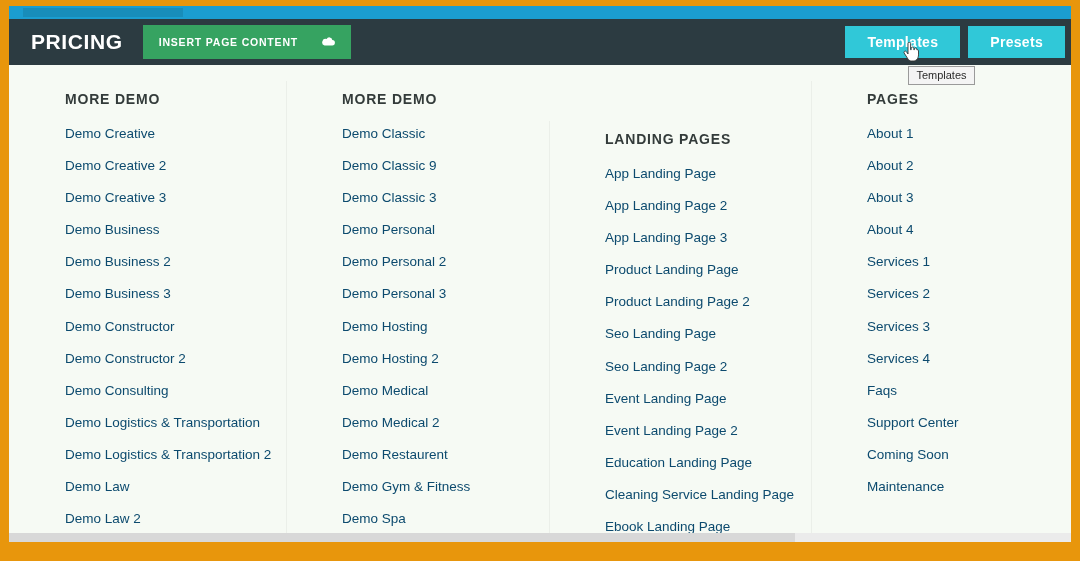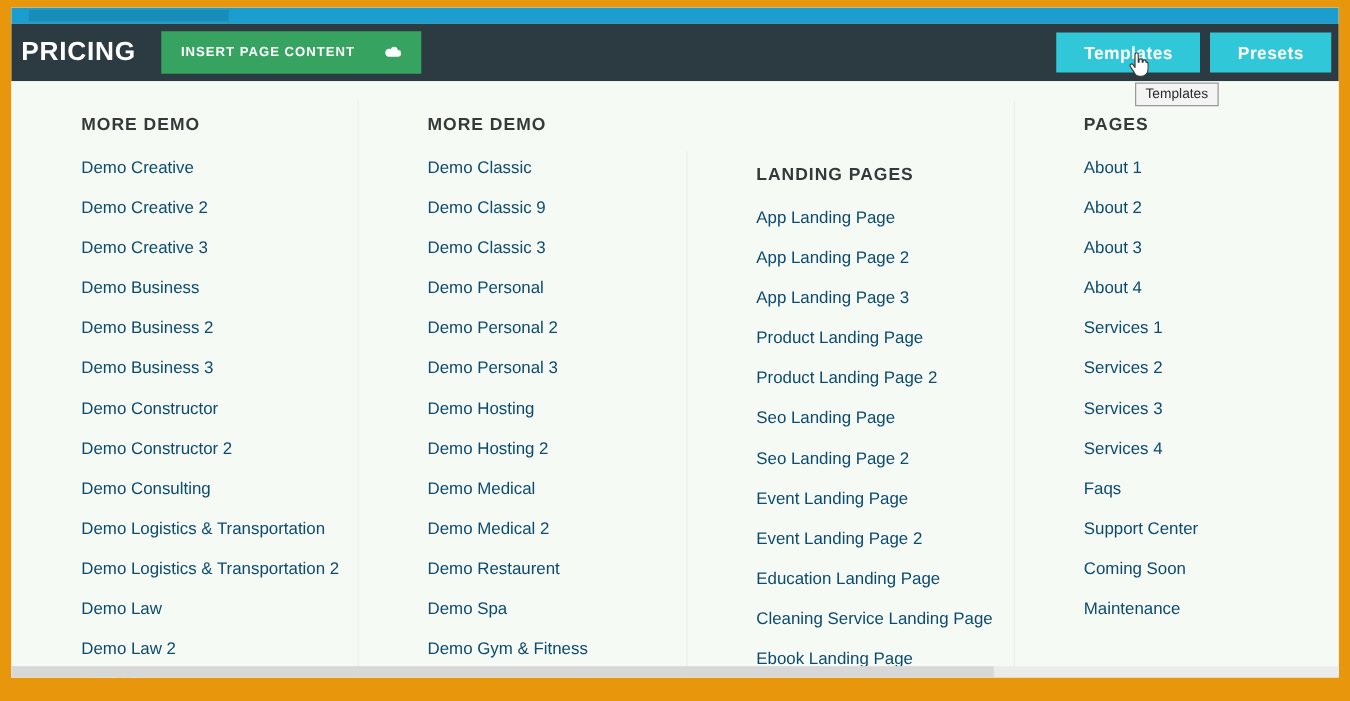--- a/index.html
+++ b/index.html
@@ -55,21 +55,21 @@
     align-items: center;
     padding-left: 4px;
     padding-right: 6px;
   }
 
   #page-title {
     color: #ffffff;
     font-size: 21px;
     font-weight: bold;
     letter-spacing: 0.6px;
-    margin-left: 4px;
+    margin-left: 18px;
     margin-right: 20px;
     white-space: nowrap;
   }
 
   #insert-btn {
     background: #36a361;
     color: #ffffff;
     border: none;
     font-family: "Liberation Sans", sans-serif;
     font-size: 10.5px;
@@ -272,22 +272,22 @@
           <li>Demo Classic 9</li>
           <li>Demo Classic 3</li>
           <li>Demo Personal</li>
           <li>Demo Personal 2</li>
           <li>Demo Personal 3</li>
           <li>Demo Hosting</li>
           <li>Demo Hosting 2</li>
           <li>Demo Medical</li>
           <li>Demo Medical 2</li>
           <li>Demo Restaurent</li>
+          <li>Demo Gym &amp; Fitness</li>
           <li>Demo Spa</li>
-          <li>Demo Gym &amp; Fitness</li>
         </ul>
       </div>
 
       <div class="col col-3">
         <div class="col-head">LANDING PAGES</div>
         <ul>
           <li>App Landing Page</li>
           <li>App Landing Page 2</li>
           <li>App Landing Page 3</li>
           <li>Product Landing Page</li>

